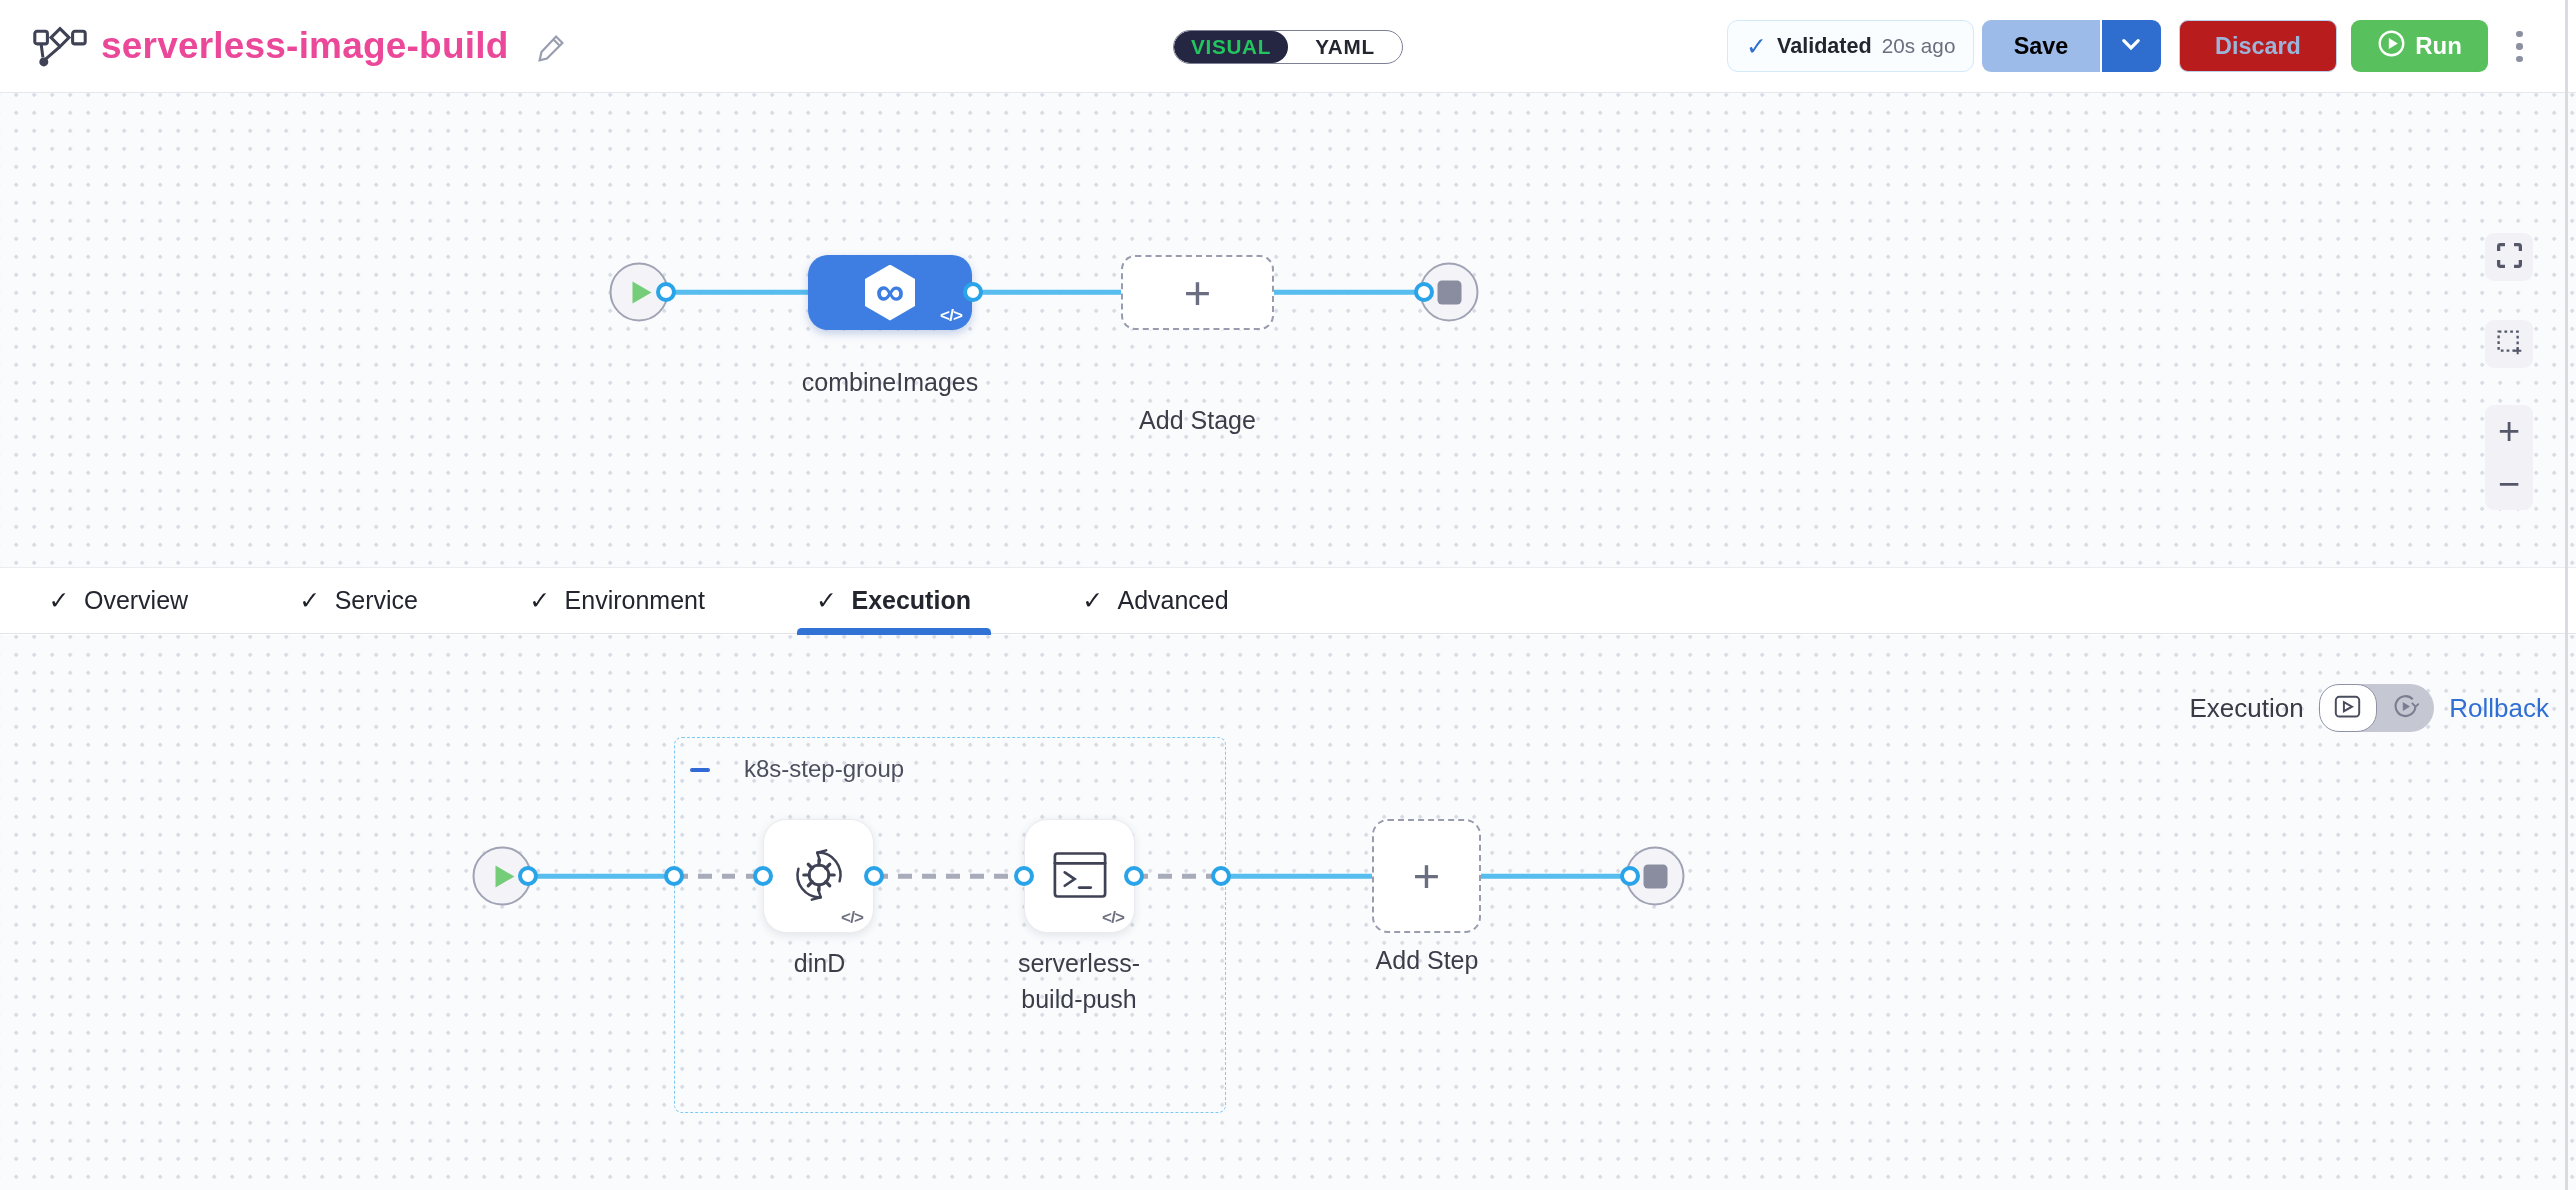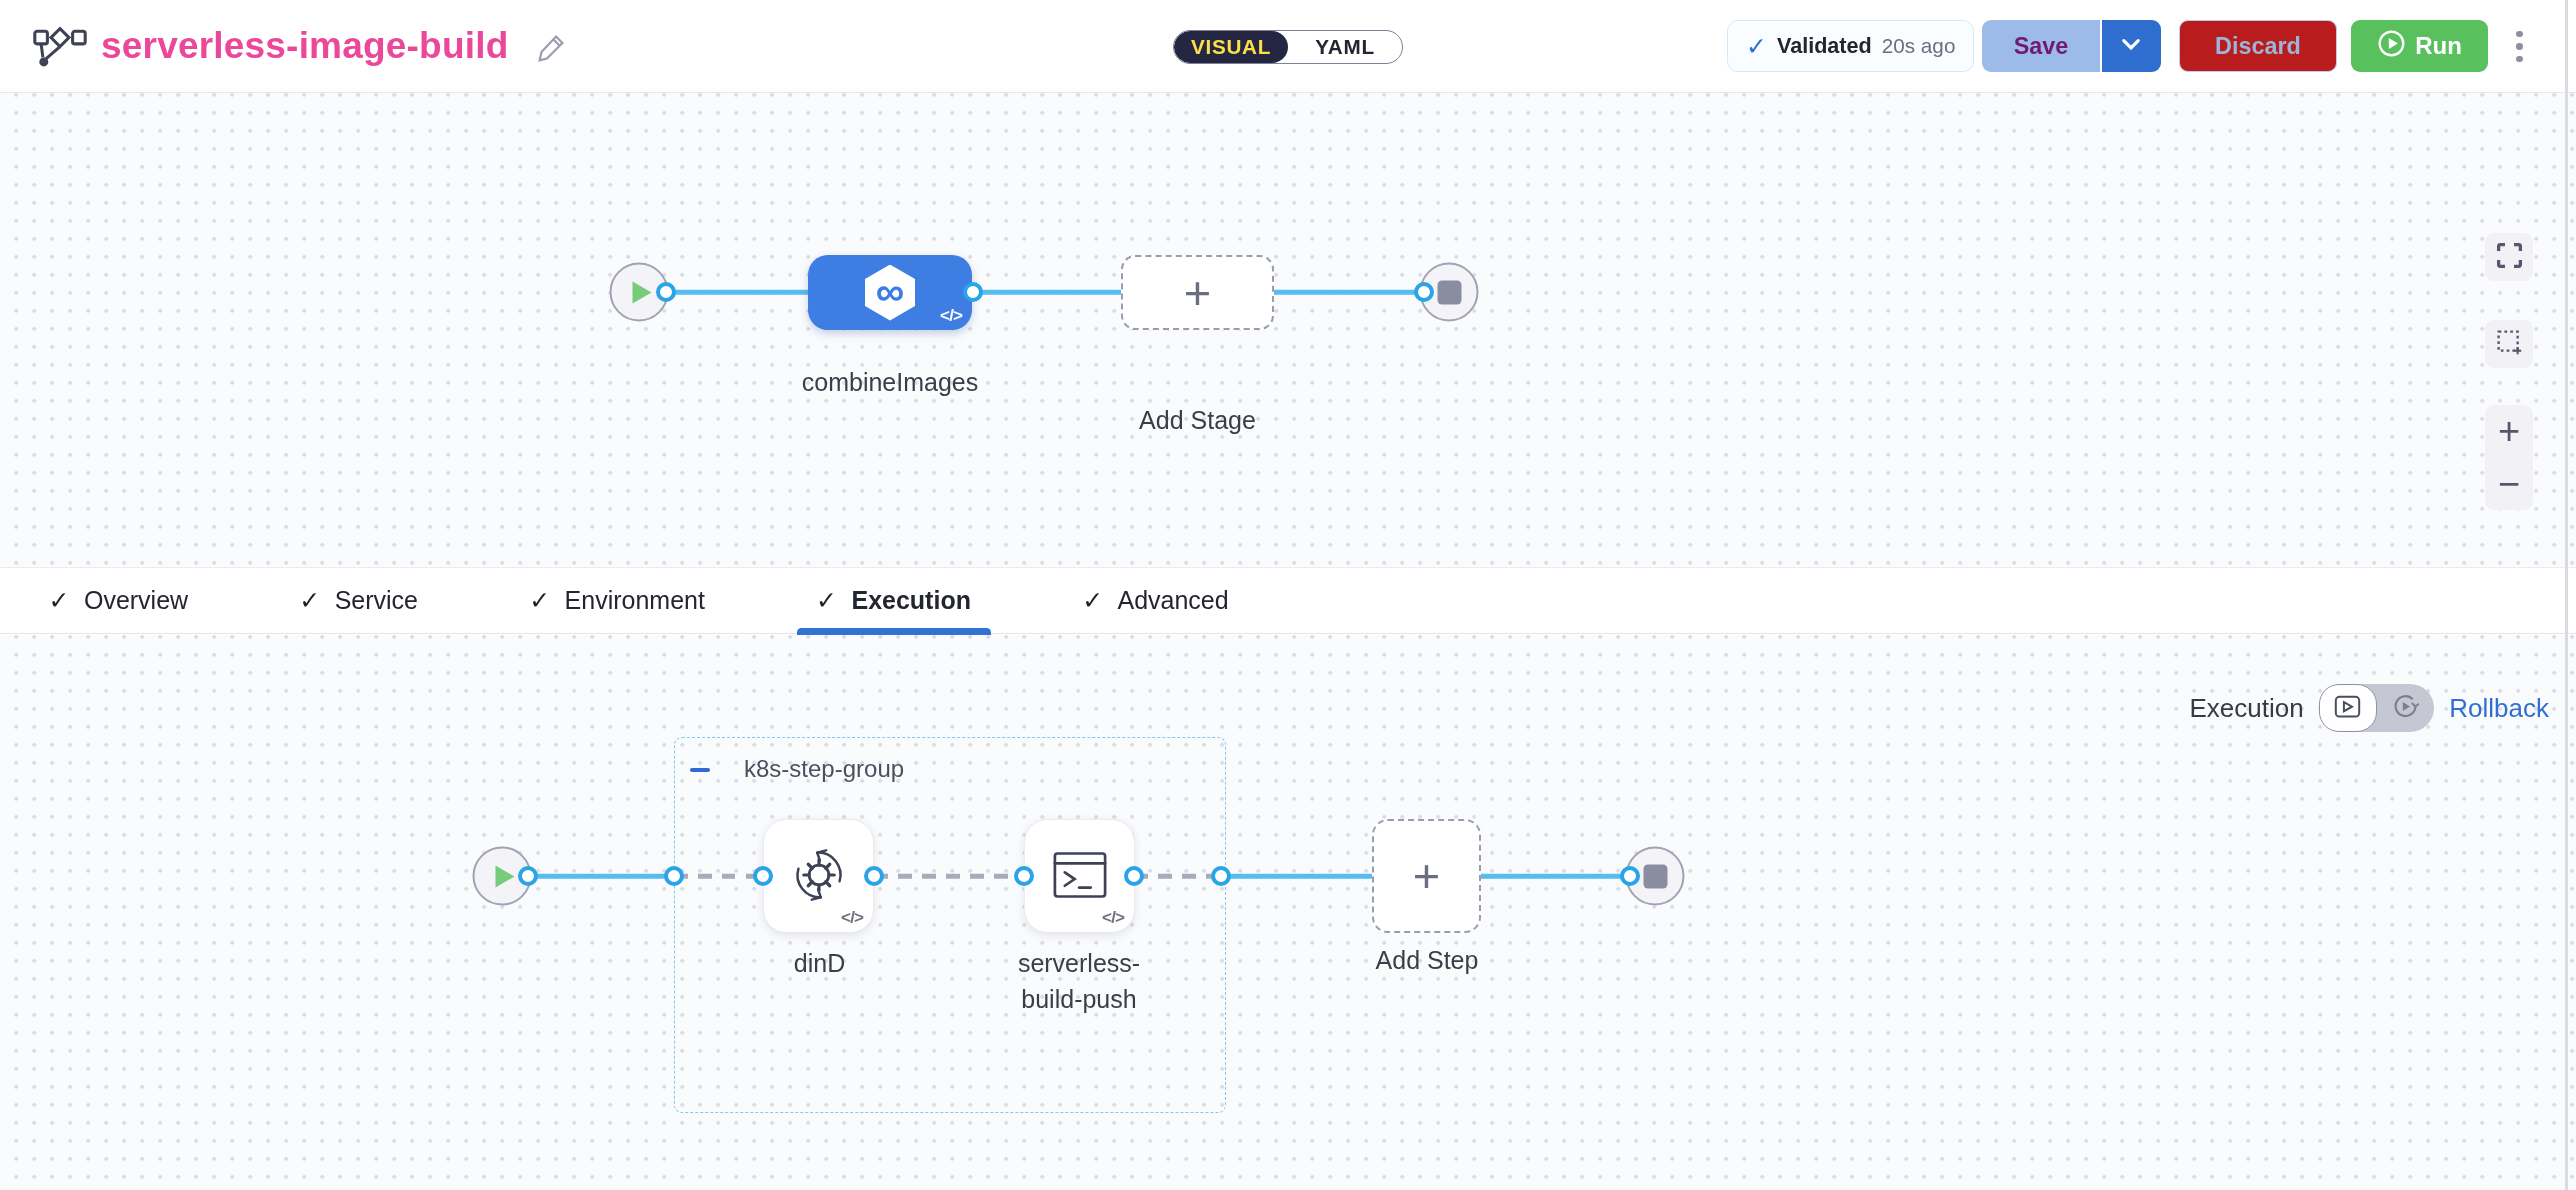--- a/index.html
+++ b/index.html
@@ -11,30 +11,30 @@
   .header { position:absolute; left:0; top:0; width:2576px; height:93px; background:#fff;
             border-bottom:1.8px solid #e6e7ee; z-index:10; }
   .title { position:absolute; left:101px; top:25px; font-size:37px; font-weight:700; color:#ec4899; letter-spacing:0.2px; }
   .pipe-icon { position:absolute; left:32px; top:25px; }
   .pencil { position:absolute; left:536px; top:32px; cursor:pointer; }
 
   .mode-toggle { position:absolute; left:1173px; top:30px; width:230px; height:34px; border:1.8px solid #7e8196;
                  border-radius:18px; background:#fff; display:flex; overflow:hidden; }
   .mode-seg { flex:1; display:flex; align-items:center; justify-content:center; font-size:20.7px; font-weight:700;
               letter-spacing:0.7px; color:#23252f; cursor:pointer; }
-  .mode-seg.active { background:#252742; color:#fde047; border-radius:18px; }
+  .mode-seg.active { background:#252742; color:#22c55e; border-radius:18px; }
 
   .validated { position:absolute; left:1727px; top:20px; height:52px; padding:0 18px; background:#f9fdff;
                border:1.8px solid #d4e9f8; border-radius:10.8px; display:flex; align-items:center; gap:10px; }
   .validated .vcheck { color:#2e6fd0; font-size:25px; font-weight:700; }
   .validated .vlabel { color:#23252f; font-size:21.6px; font-weight:700; }
   .validated .vtime  { color:#6b6e7e; font-size:20.7px; }
 
   .save-split { position:absolute; left:1982px; top:20px; height:52px; display:flex; gap:1.8px; }
-  .save-main { width:118px; background:#9dbbe8; color:#701a75; font-size:23.4px; font-weight:700; border:none;
+  .save-main { width:118px; background:#9dbbe8; color:#000000; font-size:23.4px; font-weight:700; border:none;
                border-radius:9px 0 0 9px; cursor:pointer; }
   .save-caret { width:59px; background:#2f6ecf; border:none; border-radius:0 9px 9px 0; cursor:pointer;
                 display:flex; align-items:center; justify-content:center; }
   .discard { position:absolute; left:2179px; top:20px; width:158px; height:52px; background:#b91c1c; color:#9db4da;
              font-size:23.4px; font-weight:700; border:1.8px solid #bcd0ee; border-radius:9px; cursor:pointer; }
   .run { position:absolute; left:2351px; top:20px; width:137px; height:52px; background:#58c05c; color:#fff;
          font-size:24px; font-weight:700; border:none; border-radius:9px; cursor:pointer;
          display:flex; align-items:center; justify-content:center; gap:9px; }
   .kebab { position:absolute; left:2504px; top:21.6px; width:31px; height:50px; background:none; border:none;
            cursor:pointer; display:flex; flex-direction:column; align-items:center; justify-content:center; gap:6.3px; }

